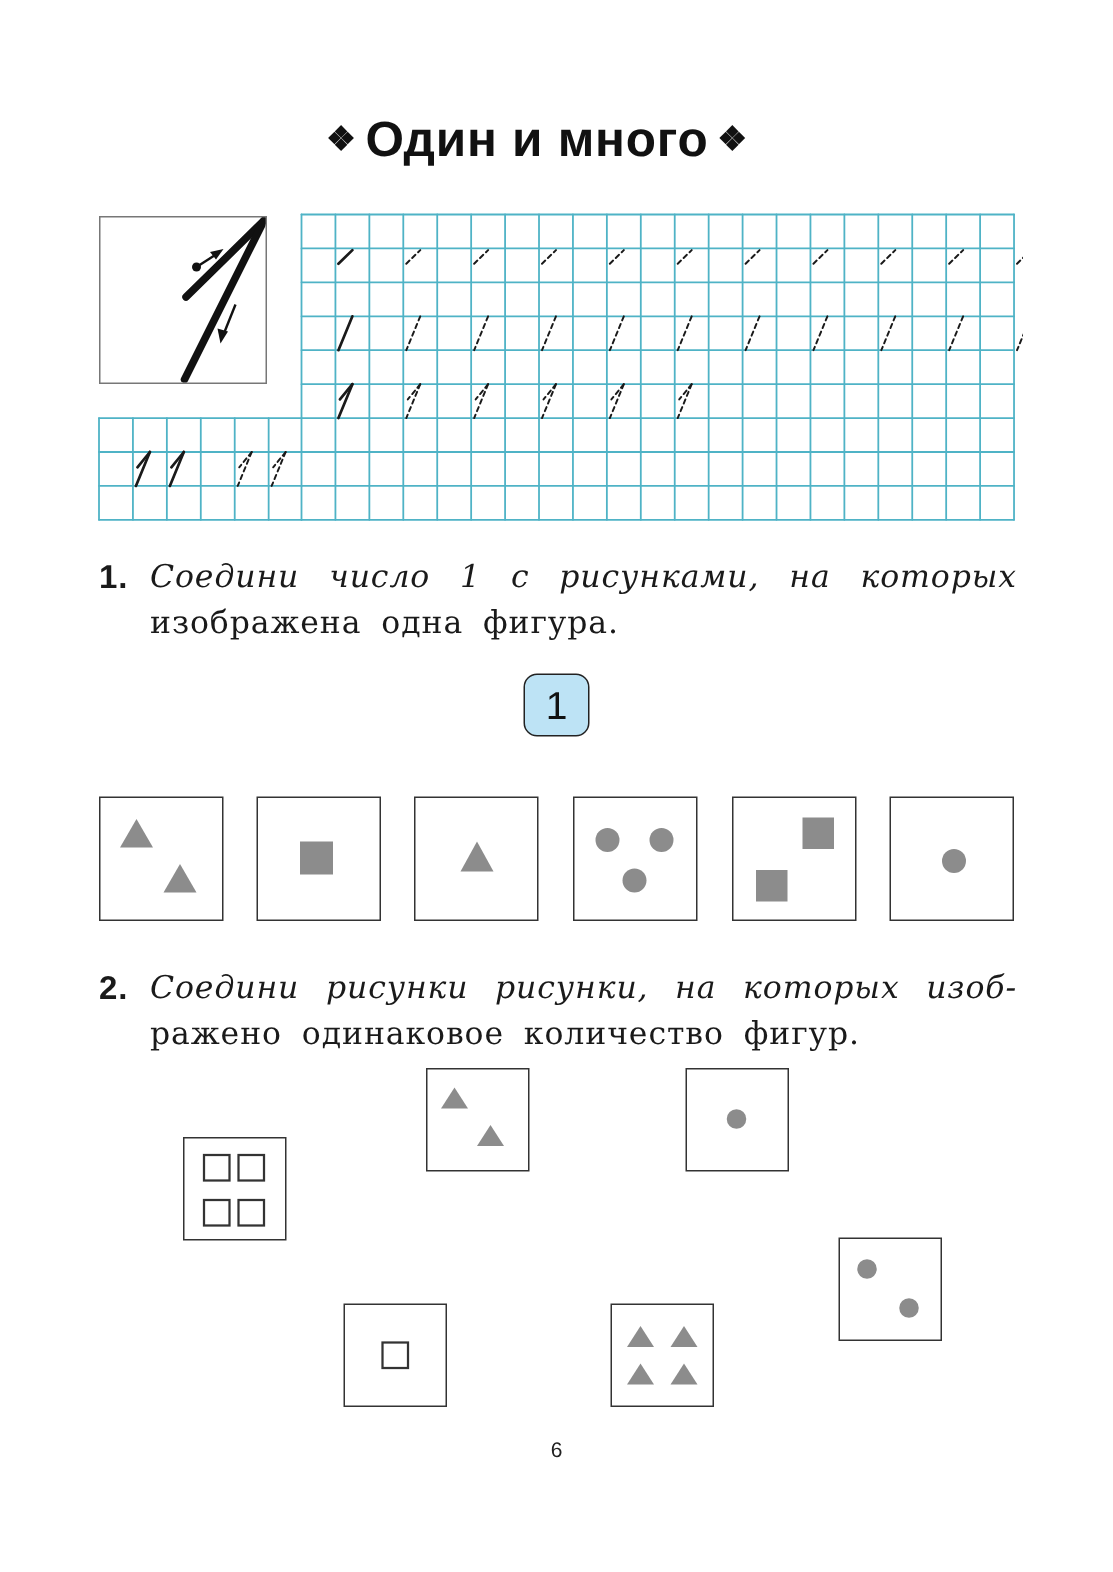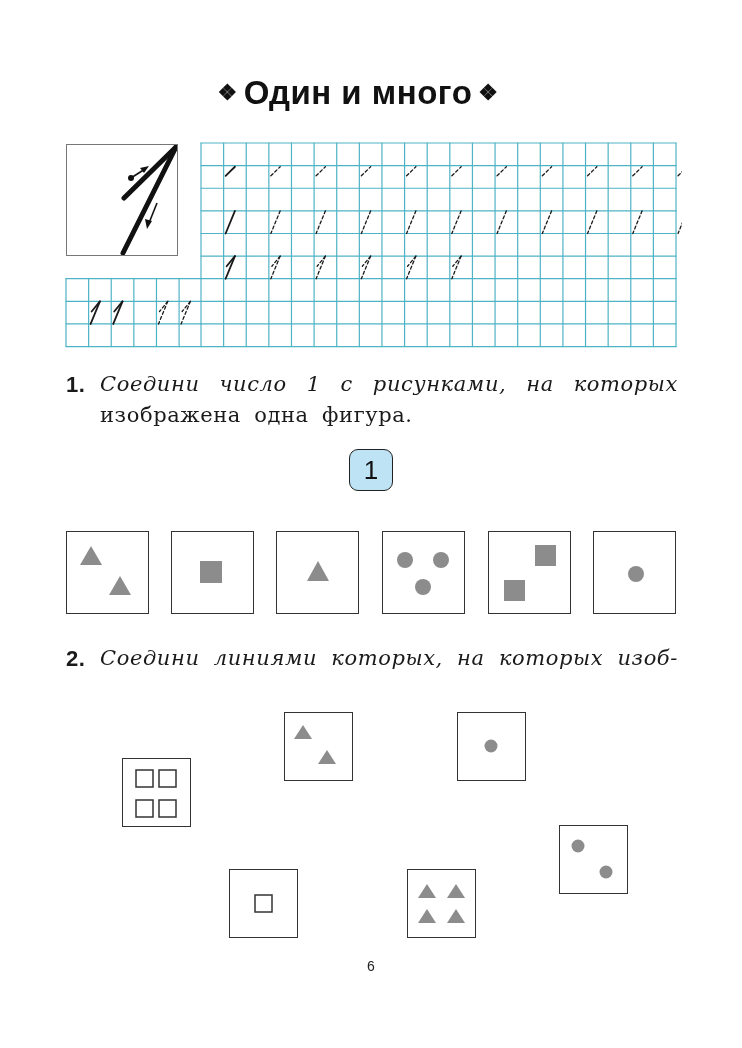--- a/index.html
+++ b/index.html
@@ -171,21 +171,22 @@
   </svg>
 </div>
 <div class="card" style="left:593px; top:531px; width:83px; height:83px;">
   <svg width="80" height="80" viewBox="0 0 80 80">
     <circle cx="42" cy="42" r="8" fill="#8c8c8c"></circle>
   </svg>
 </div>
 
 <div class="task" style="top:643px;">
   <span class="num">2.</span>
-  <span class="line1">Соедини линиями которых, на которых изоб-</span>
+  <span class="line1">Соедини рисунки рисунки, на которых изоб-</span>
+  <span class="line2">ражено одинаковое количество фигур.</span>
 </div>
 
 <div class="card" style="left:122px; top:758px; width:69px; height:69px;">
   <svg width="66" height="66" viewBox="0 0 66 66">
     <rect x="13" y="11" width="17" height="17" fill="none" stroke="#333" stroke-width="1.5"></rect>
     <rect x="36" y="11" width="17" height="17" fill="none" stroke="#333" stroke-width="1.5"></rect>
     <rect x="13" y="41" width="17" height="17" fill="none" stroke="#333" stroke-width="1.5"></rect>
     <rect x="36" y="41" width="17" height="17" fill="none" stroke="#333" stroke-width="1.5"></rect>
   </svg>
 </div>

